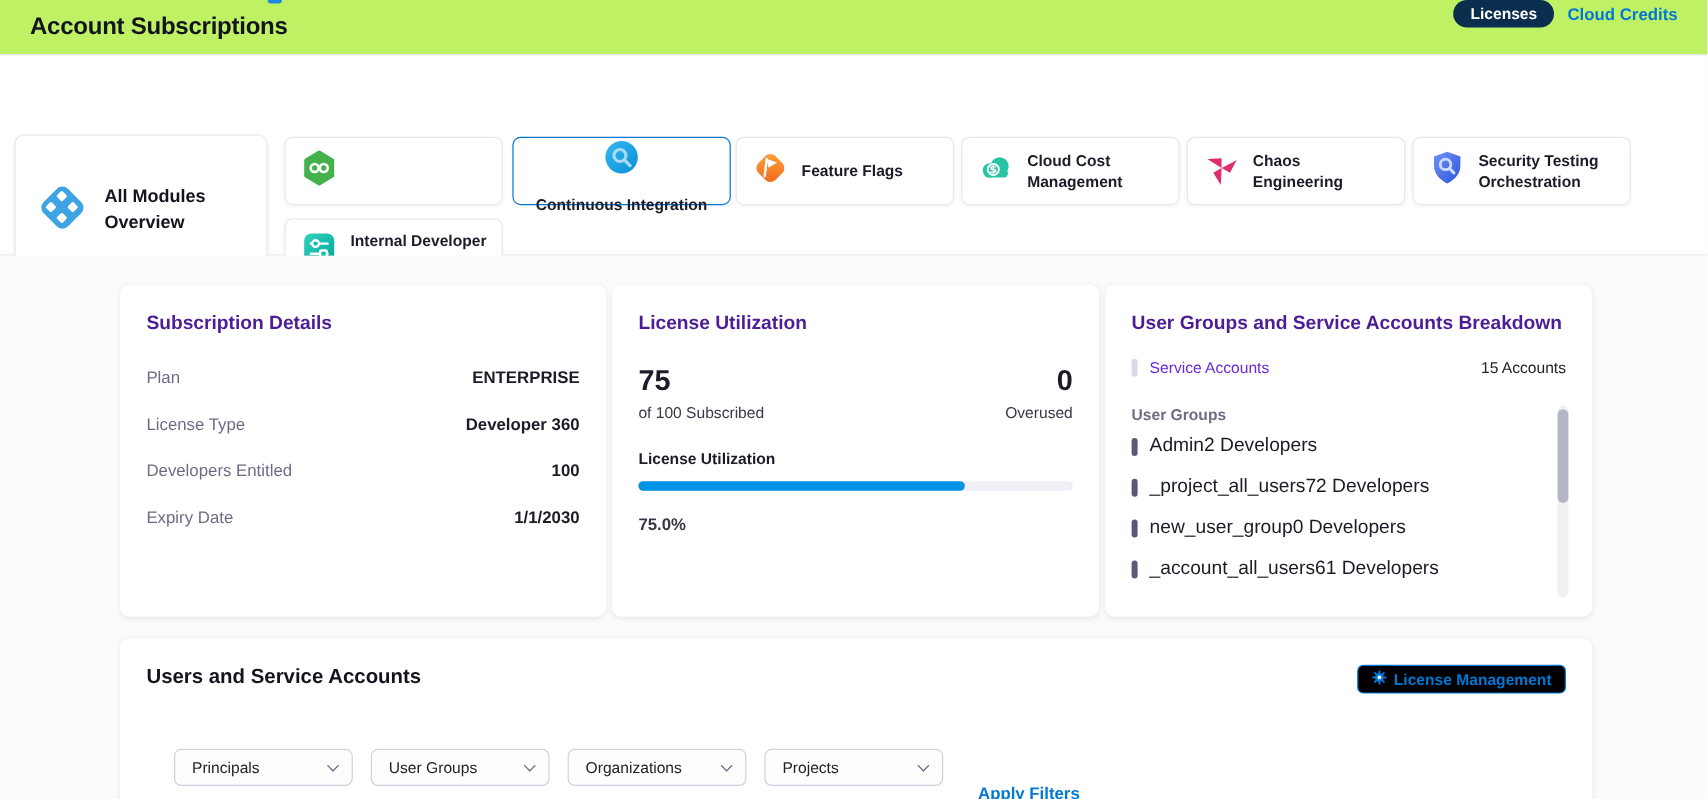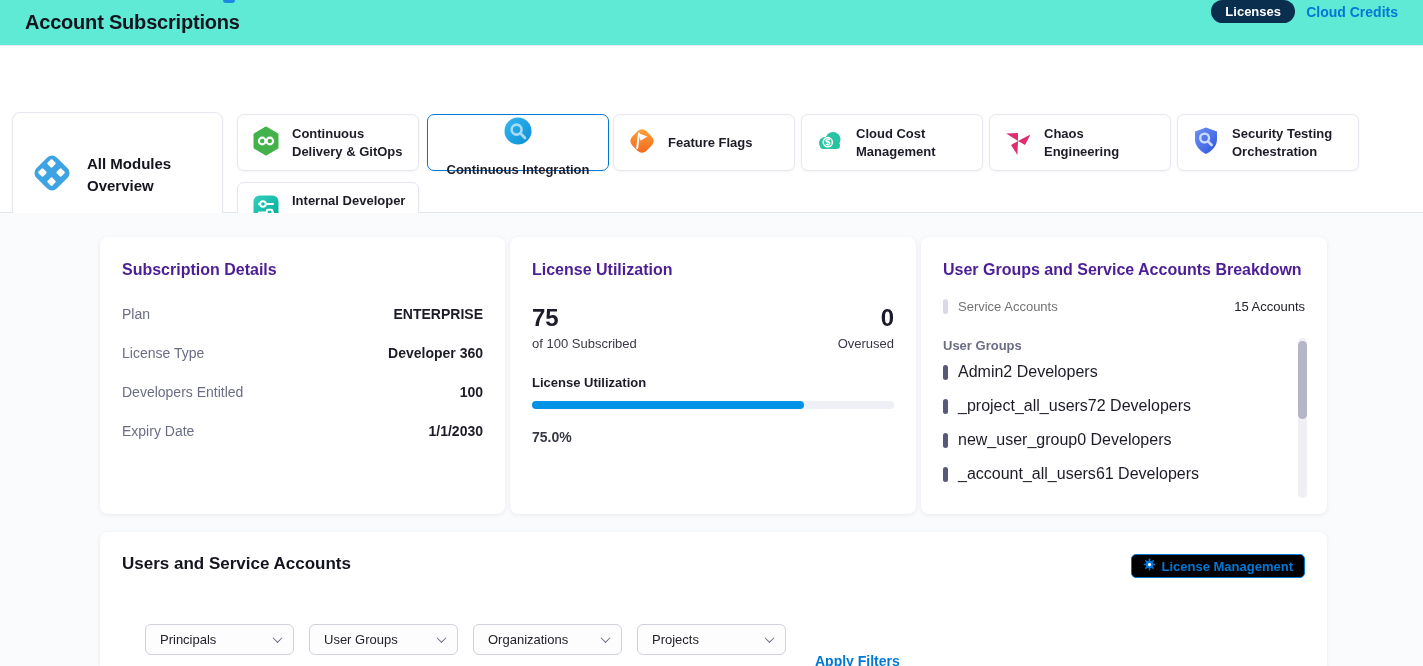--- a/index.html
+++ b/index.html
@@ -3,21 +3,21 @@
 <meta charset="utf-8">
 <style>
   * { margin:0; padding:0; box-sizing:border-box; }
   html,body { width:1423px; height:666px; }
   body {
     position:relative; overflow:hidden; background:#ffffff;
     font-family:"Liberation Sans", sans-serif; color:#1c1c28;
   }
   
   .header { position:absolute; top:0; left:0; width:1423px; height:46px;
-    background:#5eead4; border-bottom:1px solid #e8e9f0; z-index:5;text-decoration:underline; }
+    background:#bef264; border-bottom:1px solid #e8e9f0; z-index:5;text-decoration:underline; }
   .page-title { position:absolute; left:25px; top:11px; font-size:20px; font-weight:700;
     letter-spacing:-0.2px; color:#14141f; }
   .top-frag { position:absolute; left:223px; top:0; width:12px; height:3px;
     background:#1e88e5; border-radius:0 0 3px 3px; }
   .pill-tab { position:absolute; right:128px; top:0; height:23px; padding:0 14px;
     background:#0a2e4e; color:#fff; font-size:13px; font-weight:600; border:none;
     border-radius:12px; display:flex; align-items:center; cursor:pointer; }
   .link-tab { position:absolute; right:25px; top:4px; font-size:14px; font-weight:600;
     color:#0278d5; cursor:pointer; }
   
@@ -54,21 +54,21 @@
   .bar-label { font-size:13px; font-weight:700; color:#1c1c28; margin-top:24px; }
   .progress-track { margin-top:11px; width:100%; height:8px; border-radius:4px; background:#eef0f6; }
   .progress-fill { height:8px; border-radius:4px; background:#0092e4; width:0; }
   .percent { font-size:14px; font-weight:600; color:#383946; margin-top:20px; }
   
   .bd-card { left:921px; top:237px; width:406px; height:277px; padding:24px 22px; }
   .bd-row { display:flex; align-items:center; margin-top:20px; }
   .marker { width:5px; height:15px; border-radius:3px; flex:0 0 auto; margin-right:10px; }
   .marker.light { background:#d9dae5; }
   .marker.dark { background:#585879; }
-  .bd-row .name { font-size:13px; color:#737373; }
+  .bd-row .name { font-size:13px; color:#6d28d9; }
   .bd-row .val { margin-left:auto; font-size:13px; color:#22222a; }
   .bd-heading { margin-top:24px; font-size:13px; font-weight:700; color:#6b6d85; }
   .group-list { margin-top:2px; padding-right:16px; }
   .group-row { display:flex; align-items:center; height:34px; }
   .scrollbar-track { position:absolute; right:20px; top:101px; width:9px; height:160px;
     border-radius:5px; background:#efeff4; }
   .scrollbar-thumb { position:absolute; left:0; top:3px; width:9px; height:78px;
     border-radius:5px; background:#b4b5c6; cursor:pointer; }
   
   .users-card { left:100px; top:532px; width:1227px; height:134px; padding:22px;
@@ -115,21 +115,20 @@
   </div>
 
   <div class="mod-card" style="left:237px; top:68px;">
     <span>
       <svg viewBox="0 0 32 32" width="32" height="32">
         <polygon points="16,3 27,9.5 27,22.5 16,29 5,22.5 5,9.5" fill="#44b24a" stroke="#44b24a" stroke-width="3" stroke-linejoin="round"></polygon>
         <circle cx="12.2" cy="16" r="3.3" fill="none" stroke="#fff" stroke-width="2.2"></circle>
         <circle cx="19.8" cy="16" r="3.3" fill="none" stroke="#fff" stroke-width="2.2"></circle>
       </svg>
     </span>
-    <span class="lbl">Continuous Delivery &amp; GitOps</span>
   </div>
 
   <div class="mod-card selected" style="left:427px; top:68px;">
     <span>
       <svg viewBox="0 0 32 32" width="32" height="32">
         <defs>
             <linearGradient id="cig" x1="0" y1="0" x2="1" y2="1">
           <stop offset="0" stop-color="#35b7f3"></stop>
               <stop offset="1" stop-color="#0b8fd4"></stop>
             </linearGradient>

